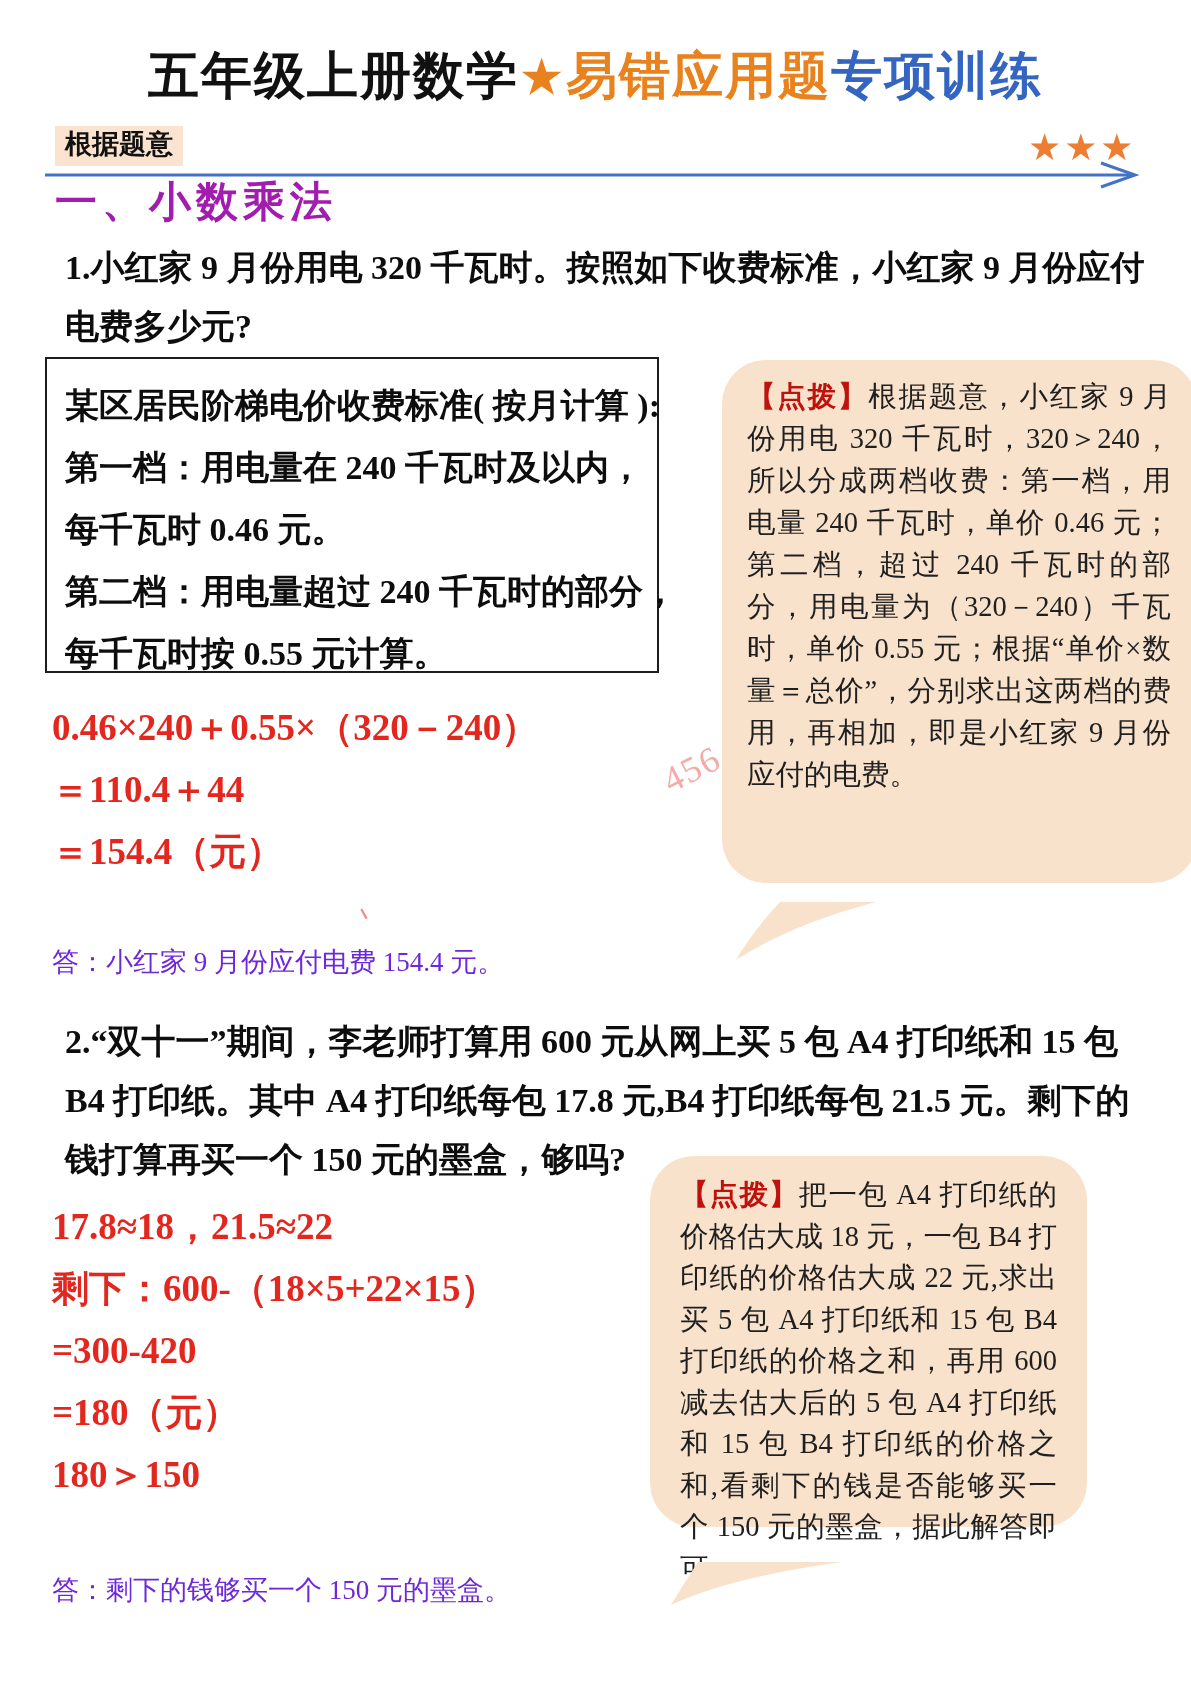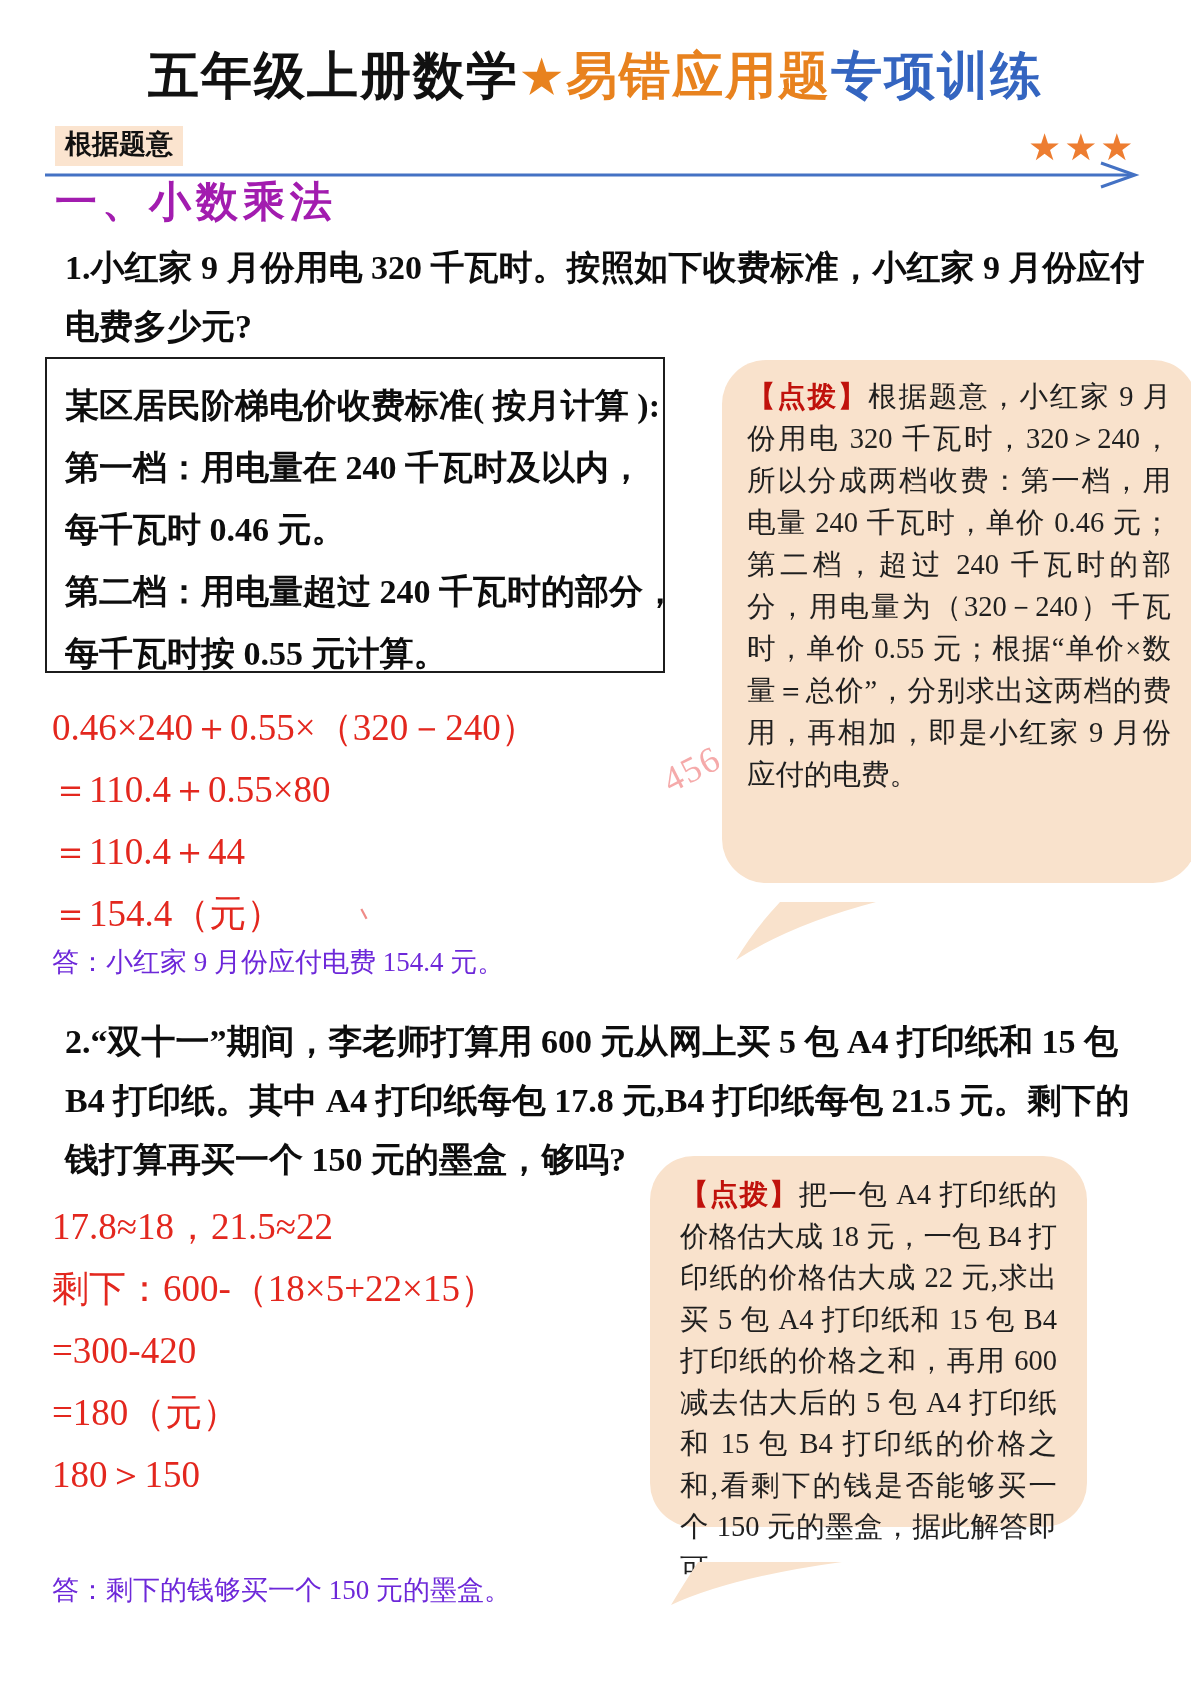--- a/index.html
+++ b/index.html
@@ -40,28 +40,28 @@
   .ptext{
     position:absolute;left:65px;width:1096px;margin:0;
     color:#0d0d0d;font-size:34px;font-weight:700;line-height:59px;
   }
   .p1{top:238px;}
   .p2{top:1012px;}
   
   .pricing-box{
     position:absolute;left:45px;top:357px;width:568px;height:288px;
     border:2.5px solid #1c1c1c;background:#fff;
-    padding:16px 30px 8px 18px;
+    padding:16px 24px 8px 18px;
     font-size:34px;font-weight:700;color:#0d0d0d;line-height:62px;
     white-space:nowrap;
   }
   
   .calc{
     position:absolute;left:52px;margin:0;
-    color:#E3271E;font-size:37px;font-weight:400;line-height:62px;
+    color:#E3271E;font-size:37px;font-weight:700;line-height:62px;
     white-space:nowrap;
   }
   .calc1{top:697px;}
   .calc2{top:1196px;}
   .answer{
     position:absolute;left:52px;margin:0;
     color:#6d28d9;font-size:27px;font-weight:400;white-space:nowrap;
   }
   .a1{top:944px;}
   .a2{top:1572px;}
@@ -114,21 +114,20 @@
   <div class="pricing-box">
     <div>某区居民阶梯电价收费标准( 按月计算 ):</div>
     <div>第一档：用电量在 240 千瓦时及以内，</div>
     <div>每千瓦时 0.46 元。</div>
     <div>第二档：用电量超过 240 千瓦时的部分，</div>
     <div>每千瓦时按 0.55 元计算。</div>
   </div>
 
   <div class="calc calc1">
     <div>0.46×240＋0.55×（320－240）</div>
-    <div>＝110.4＋0.55×80</div>
     <div>＝110.4＋44</div>
     <div>＝154.4（元）</div>
   </div>
 
   <p class="answer a1">答：小红家 9 月份应付电费 154.4 元。</p>
 
   <div class="bubble bubble1">
     <div class="inner">
       <span class="hint-label">【点拨】</span><span>根据题意，小红家 9 月份用电 320 千瓦时，320＞240，所以分成两档收费：第一档，用电量 240 千瓦时，单价 0.46 元；第二档，超过 240 千瓦时的部分，用电量为（320－240）千瓦时，单价 0.55 元；根据“单价×数量＝总价”，分别求出这两档的费用，再相加，即是小红家 9 月份应付的电费。</span>
     </div>

